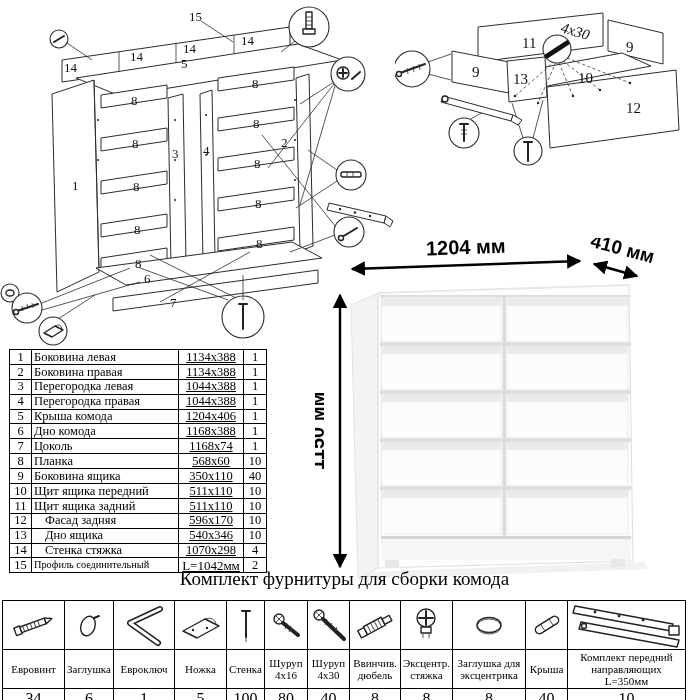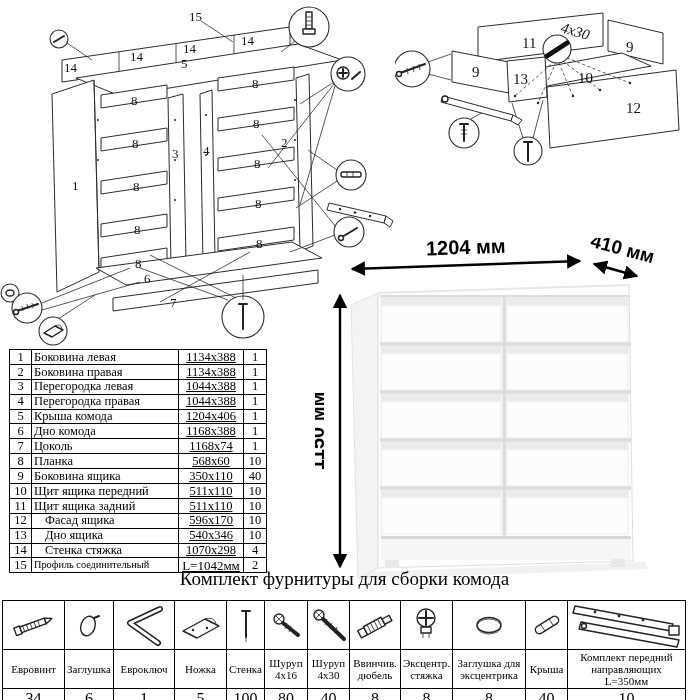--- a/index.html
+++ b/index.html
@@ -414,21 +414,21 @@
           <td class="qt">10</td>
         </tr>
       <tr>
           <td class="num">11</td>
           <td class="nm">Щит ящика задний</td>
           <td class="sz">511x110</td>
           <td class="qt">10</td>
         </tr>
       <tr class="ind">
           <td class="num">12</td>
-          <td class="nm">Фасад ящика</td>
+          <td class="nm">Фасад задняя</td>
           <td class="sz">596x170</td>
           <td class="qt">10</td>
         </tr>
       <tr class="ind">
           <td class="num">13</td>
           <td class="nm">Дно ящика</td>
           <td class="sz">540x346</td>
           <td class="qt">10</td>
         </tr>
       <tr class="ind">

